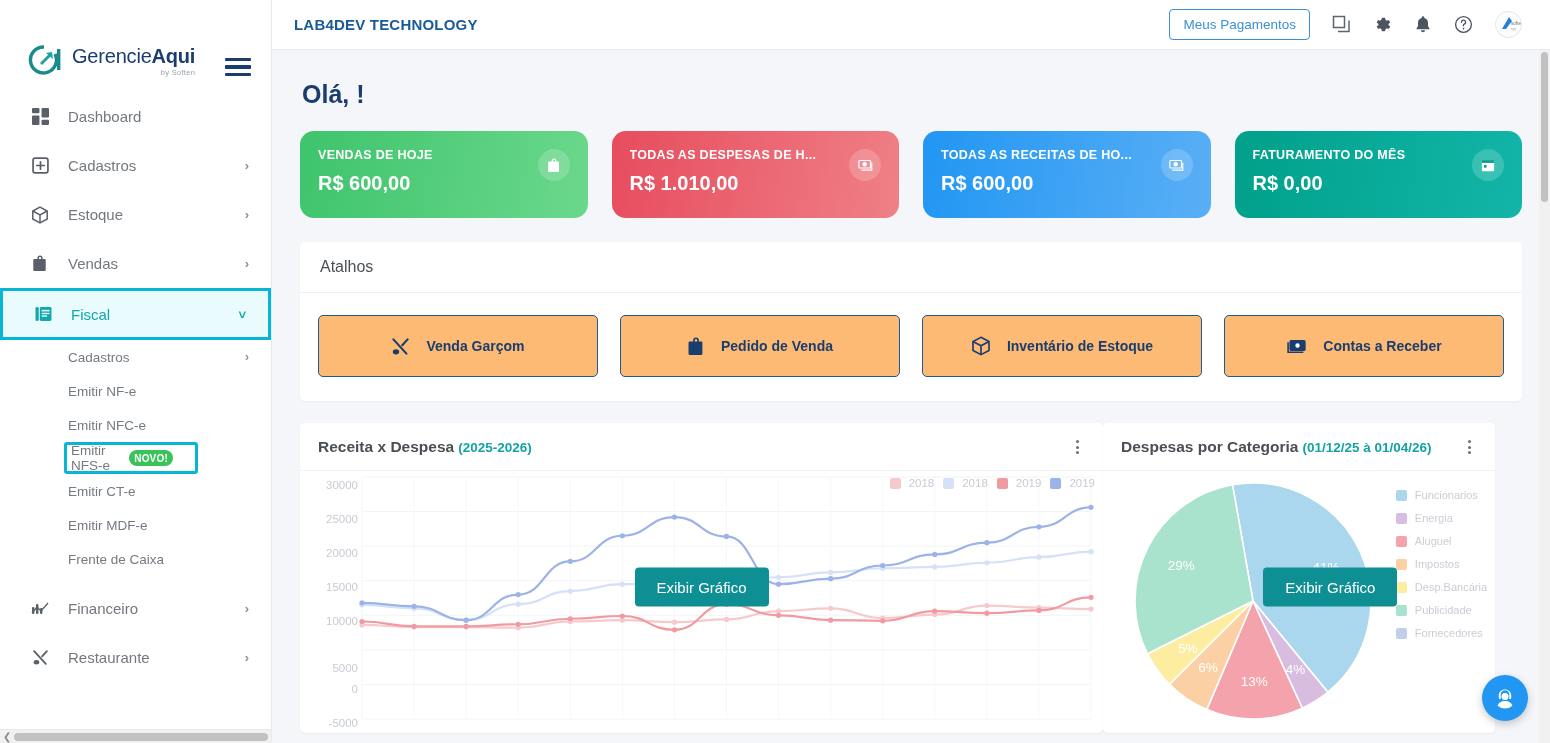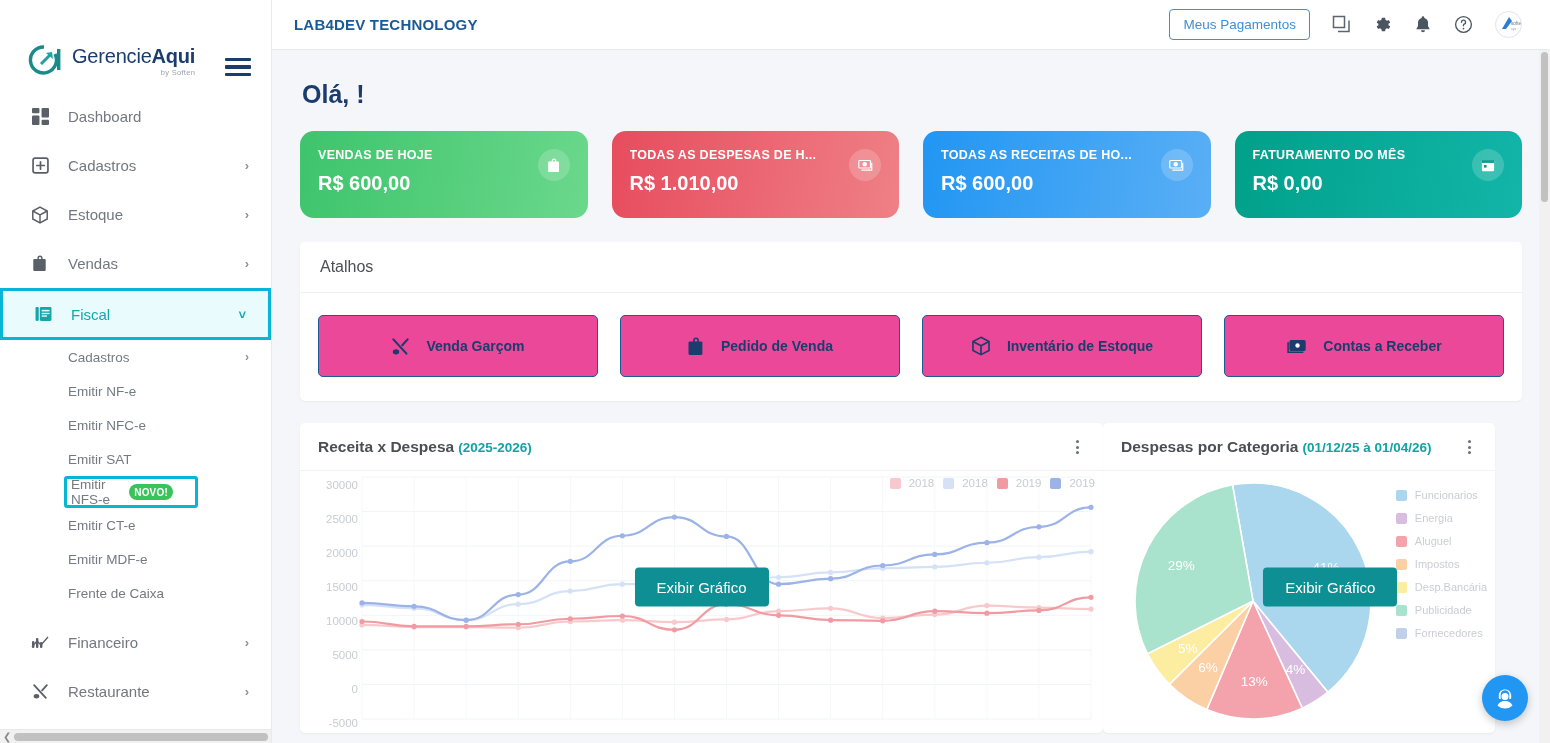--- a/index.html
+++ b/index.html
@@ -107,21 +107,21 @@
   .kpi.teal   { background: linear-gradient(100deg,#00a08a 0%,#12b5a8 100%); }
 
   
   .card { background:#fff; border-radius: 5px; box-shadow: 0 1px 2px rgba(0,0,0,.05); }
   .atalhos { margin-top: 24px; }
   .atalhos-head { padding: 16px 20px; font-size: 16px; color: #4a4f55; border-bottom: 1px solid #eef0f3;}
   .atalhos-body { display: flex; gap: 22px; padding: 22px 18px 24px 18px; }
   .shortcut {
     flex: 1; height: 62px; border: 1px solid #1a5a96; border-radius: 5px;
     display: flex; align-items: center; justify-content: center; gap: 16px;
-    color: #1a3d6e; font-size: 14px; font-weight: bold; cursor: pointer; background:#ec4899;
+    color: #1a3d6e; font-size: 14px; font-weight: bold; cursor: pointer; background:#fdba74;
   }
   .shortcut .sico { display:flex; align-items:center; color:#1a3d6e; }
 
   
   .charts { display: flex; margin-top: 22px; }
   .chart-card { background:#fff; border-radius: 5px; box-shadow: 0 1px 2px rgba(0,0,0,.05); position: relative; overflow: hidden;}
   .chart-left { width: 803px; height: 310px; }
   .chart-right { width: 392px; height: 310px; }
   .chart-head {
     display:flex; align-items:center; padding: 15px 18px 14px 18px;
@@ -250,23 +250,20 @@
       <div class="sub-item">
         <span>Cadastros</span>
         <span class="caret">›</span>
       </div>
       <div class="sub-item">
         <span>Emitir NF-e</span>
       </div>
       <div class="sub-item">
         <span>Emitir NFC-e</span>
       </div>
-      <div class="sub-item">
-        <span>Emitir SAT</span>
-      </div>
       <div class="sub-item boxed">
         <span>Emitir NFS-e</span>
         <span class="badge-novo">NOVO!</span>
       </div>
       <div class="sub-item">
         <span>Emitir CT-e</span>
       </div>
       <div class="sub-item">
         <span>Emitir MDF-e</span>
       </div>
@@ -461,21 +458,21 @@
                 <i></i>
               </span>
           </div>
           <div class="chart-body">
             <div class="yaxis">
               <div style="top:8px">30000</div>
               <div style="top:42px">25000</div>
               <div style="top:76px">20000</div>
               <div style="top:110px">15000</div>
               <div style="top:144px">10000</div>
-              <div style="top:178px">5000</div>
+              <div style="top:191px">5000</div>
               <div style="top:212px">0</div>
               <div style="top:246px">-5000</div>
             </div>
             <svg id="line-svg" width="803" height="258" viewBox="0 0 803 258" style="position:absolute;left:0;top:0">
                 <line x1="62" y1="6" x2="791" y2="6" stroke="#f2f4f7" stroke-width="1"></line>
                 <line x1="62" y1="40.57142857142857" x2="791" y2="40.57142857142857" stroke="#f2f4f7" stroke-width="1"></line>
                 <line x1="62" y1="75.14285714285714" x2="791" y2="75.14285714285714" stroke="#f2f4f7" stroke-width="1"></line>
                 <line x1="62" y1="109.71428571428571" x2="791" y2="109.71428571428571" stroke="#f2f4f7" stroke-width="1"></line>
                 <line x1="62" y1="144.28571428571428" x2="791" y2="144.28571428571428" stroke="#f2f4f7" stroke-width="1"></line>
                 <line x1="62" y1="178.85714285714286" x2="791" y2="178.85714285714286" stroke="#f2f4f7" stroke-width="1"></line>

